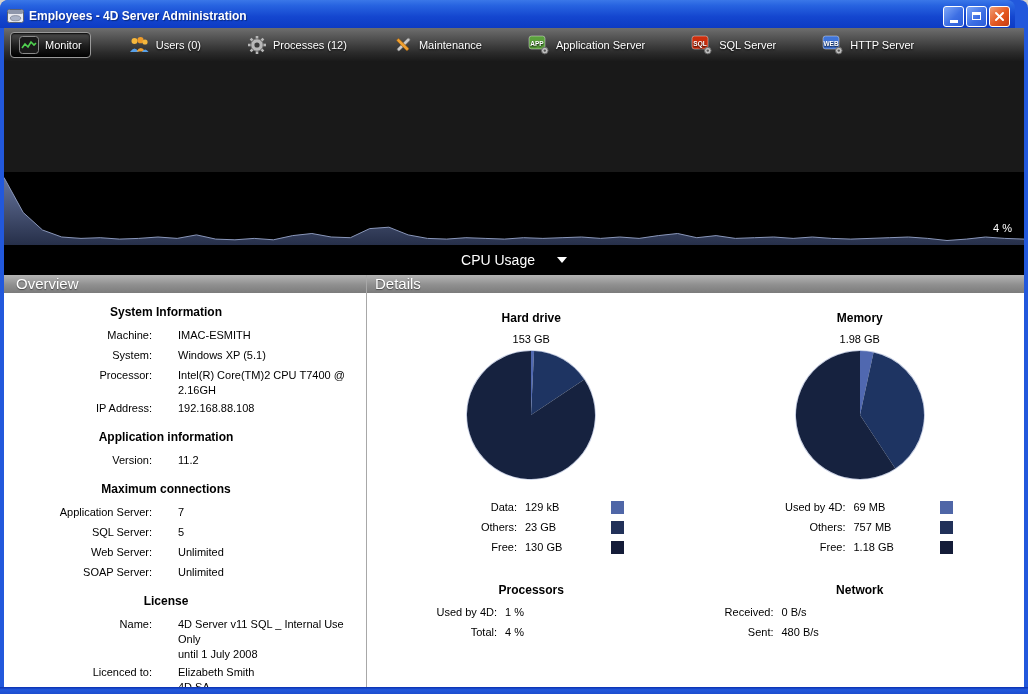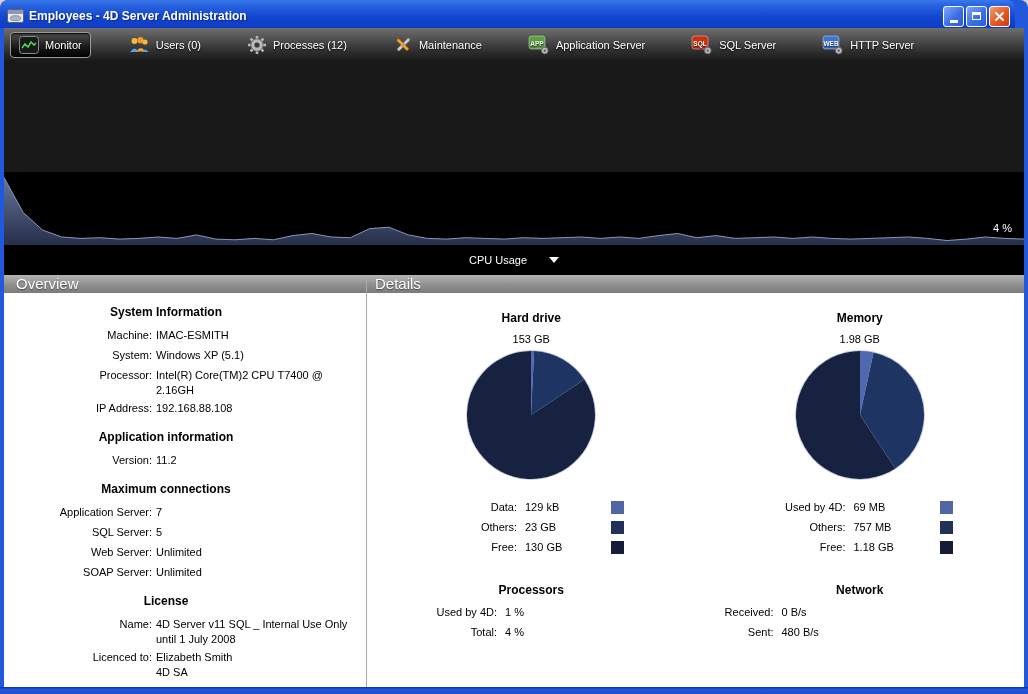--- a/index.html
+++ b/index.html
@@ -28,37 +28,37 @@
     padding:3px 8px;margin-right:28px;border:1px solid transparent;border-radius:4px;white-space:nowrap;cursor:default;}
   .tab.selected{border:1px solid #9a9a9a;background:linear-gradient(180deg,#4e4e4e 0%,#1c1c1c 55%,#000 100%);
     box-shadow:inset 0 1px 2px #000;}
   .tab .ticon{display:flex;align-items:center;}
   
   .graph-upper{position:absolute;left:0;top:33px;width:1020px;height:111px;background:#191919;}
   .graph-chart{position:absolute;left:0;top:144px;width:1020px;height:73px;background:#000;}
   .graph-chart svg{position:absolute;left:0;top:0;}
   .graph-current{position:absolute;right:12px;top:50px;color:#fff;font-size:11px;}
   .graph-strip{position:absolute;left:0;top:217px;width:1020px;height:30px;background:#000;
-    display:flex;align-items:center;justify-content:center;gap:22px;color:#fff;font-size:11px;cursor:default;}
+    display:flex;align-items:center;justify-content:center;gap:22px;color:#fff;font-size:14px;cursor:default;}
   .caret-down{width:0;height:0;border-left:5px solid transparent;border-right:5px solid transparent;border-top:6px solid #fff;}
   
   .panels{position:absolute;left:0;top:247px;width:1020px;height:412px;display:flex;}
   .panel{display:flex;flex-direction:column;}
   .panel-ov{width:362px;}
   .panel-dt{width:657px;}
   .vdivider{width:1px;background:#a8a8a8;}
   .panel-header{height:18px;line-height:18px;font-size:15px;color:#fff;text-shadow:0 1px 1px #4a4a4a;
     background:linear-gradient(180deg,#b4b4b4 0%,#8f8f8f 55%,#7b7b7b 100%);}
   .panel-ov .panel-header{padding-left:12px;}
   .panel-dt .panel-header{padding-left:8px;}
   .panel-body{flex:1;background:#fff;overflow:hidden;color:#000;font-size:11px;}
   
   .sec-heading{width:300px;text-align:center;font-weight:bold;font-size:12px;margin:12px 0 6px 0;padding-left:12px;}
   .info-row{display:flex;line-height:20px;}
-  .info-row .lbl{width:148px;text-align:right;padding-right:4px;flex:0 0 auto;}
+  .info-row .lbl{width:148px;text-align:right;padding-right:26px;flex:0 0 auto;}
   .info-row .val{white-space:pre-line;max-width:200px;line-height:15px;padding-top:3px;}
   
   .dt-cols{display:flex;padding-top:18px;}
   .dt-col{width:50%;}
   .chart-title{text-align:center;font-weight:bold;font-size:12px;margin-bottom:8px;}
   .chart-total{text-align:center;font-size:11px;margin-bottom:4px;}
   .pie-wrap{display:flex;justify-content:center;}
   .legend{margin-top:16px;}
   .leg-row{display:flex;align-items:center;height:20px;}
   .leg-row .leg-lbl{width:150px;text-align:right;padding-right:8px;flex:0 0 auto;}

